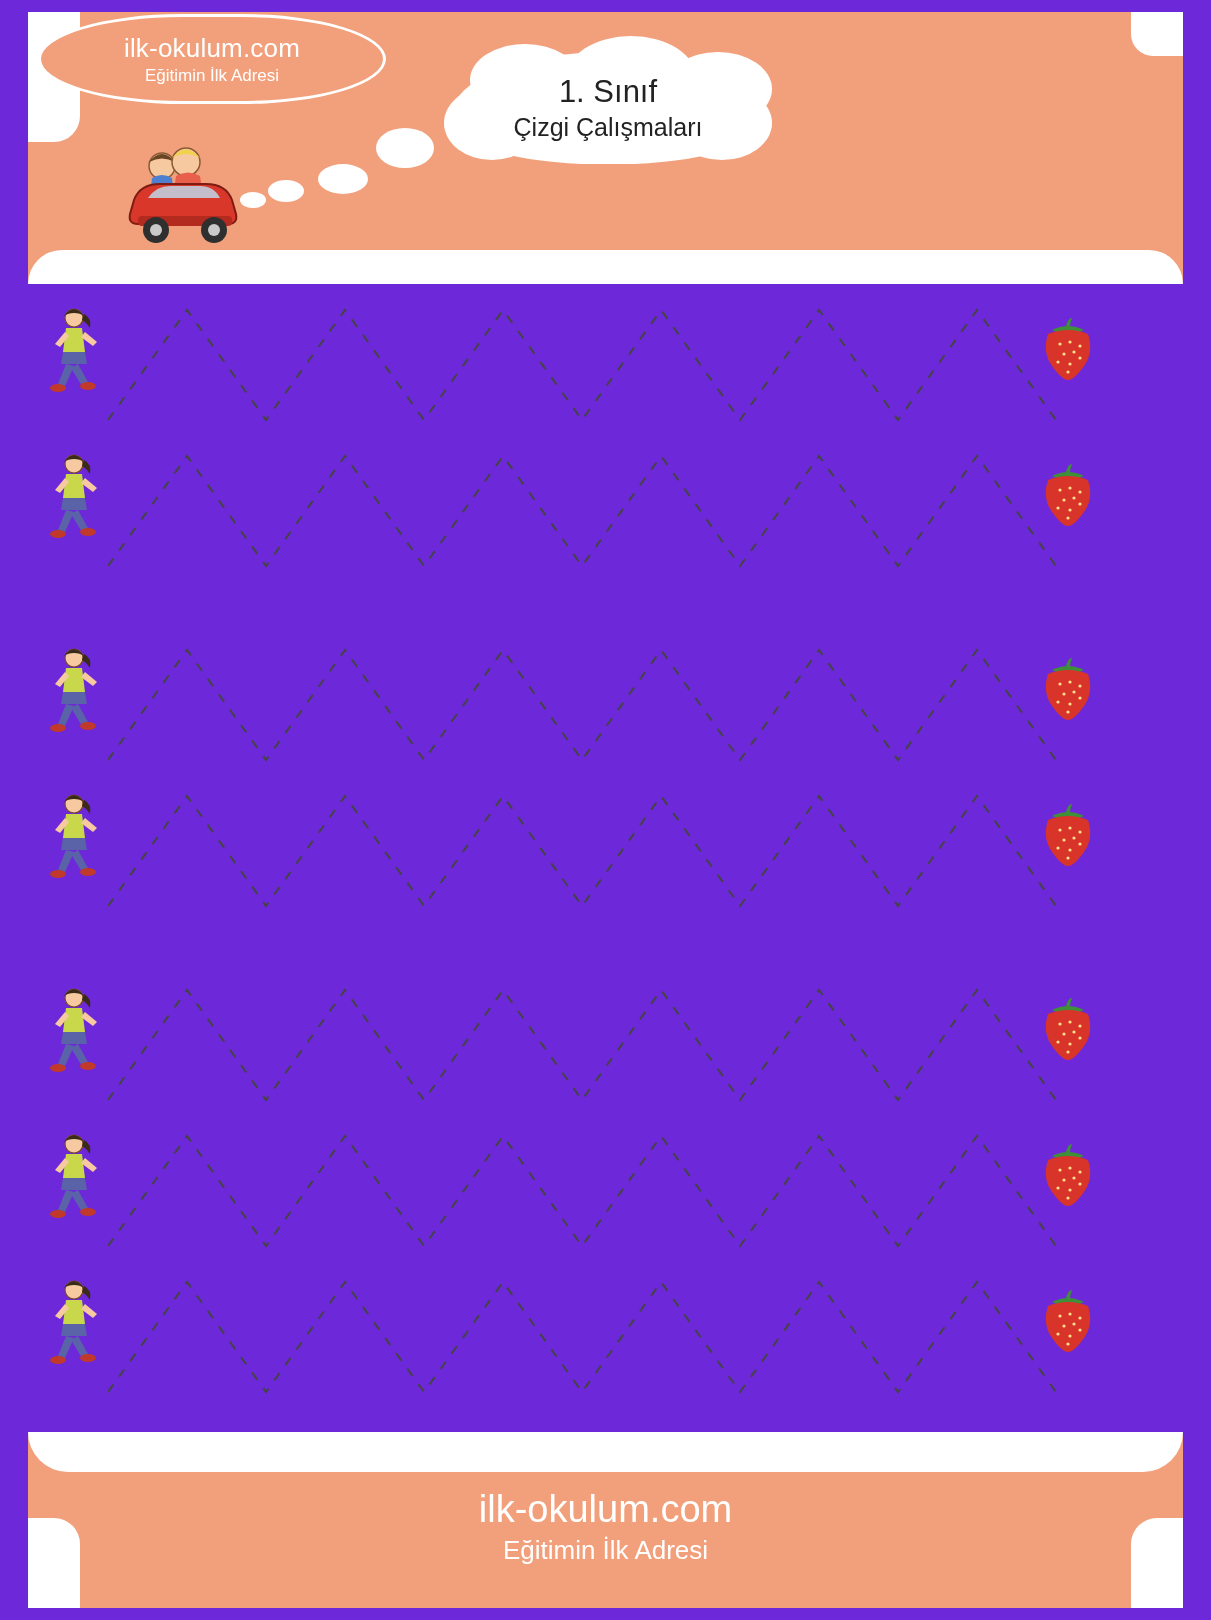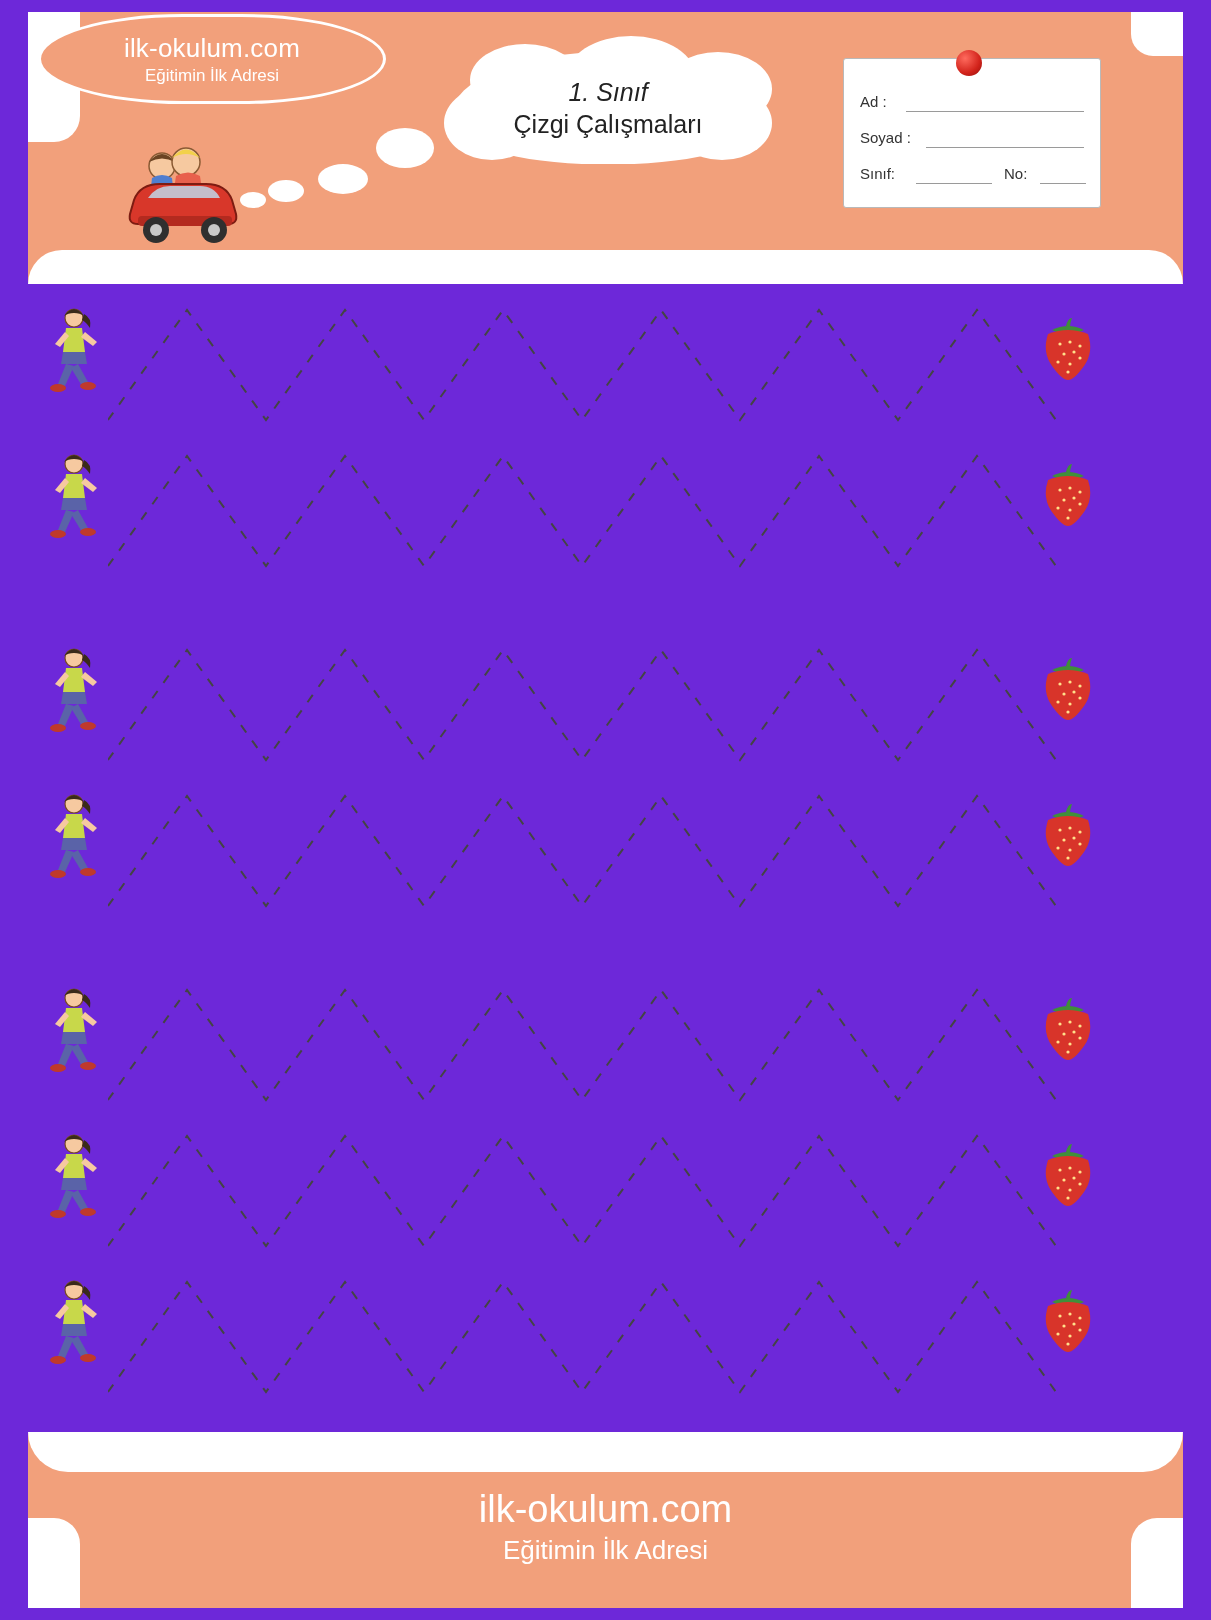--- a/index.html
+++ b/index.html
@@ -99,21 +99,21 @@
     align-items: center;
     justify-content: center;
     color: #222;
     box-shadow: 0 0 0 0 #fff;
   }
   .cloud-lobe {
     position: absolute;
     background: #ffffff;
     border-radius: 50%;
   }
-  .title-line1 { font-size: 25px; font-style: italic; }
+  .title-line1 { font-size: 31px; }
   .title-line2 { font-size: 25px; margin-top: 3px; }
 
   .cloud-tail1 { left: 376px; top: 128px; width: 58px; height: 40px; }
   .cloud-tail2 { left: 318px; top: 164px; width: 50px; height: 30px; }
   .cloud-tail3 { left: 268px; top: 180px; width: 36px; height: 22px; }
   .cloud-tail4 { left: 240px; top: 192px; width: 26px; height: 16px; }
 
   
   .name-card {
     position: absolute;
@@ -277,35 +277,20 @@
   <div class="cloud-lobe" style="left:566px;top:36px;width:130px;height:84px;"></div>
   <div class="cloud-lobe" style="left:664px;top:52px;width:108px;height:74px;"></div>
   <div class="cloud-lobe" style="left:444px;top:86px;width:96px;height:74px;"></div>
   <div class="cloud-lobe" style="left:672px;top:86px;width:100px;height:74px;"></div>
 
   <div class="cloud-main">
     <div class="title-line1">1. Sınıf</div>
     <div class="title-line2">Çizgi Çalışmaları</div>
   </div>
 
-  <div class="name-card">
-    <div class="pin"></div>
-
-    <div class="name-row" style="left:16px; top:34px;">Ad :</div>
-    <div class="underline" style="left:62px; top:52px; width:178px;"></div>
-
-    <div class="name-row" style="left:16px; top:70px;">Soyad :</div>
-    <div class="underline" style="left:82px; top:88px; width:158px;"></div>
-
-    <div class="name-row" style="left:16px; top:106px;">Sınıf:</div>
-    <div class="underline" style="left:72px; top:124px; width:76px;"></div>
-
-    <div class="name-row" style="left:160px; top:106px;">No:</div>
-    <div class="underline" style="left:196px; top:124px; width:46px;"></div>
-  </div>
 
   <div class="rows">
 
     <div class="row" style="top:0px;">
       <div class="walker">
         <svg width="60" height="96" viewBox="0 0 60 96">
           <circle cx="30" cy="14" r="9" fill="#f6c9a0" stroke="#7a4b24" stroke-width="1.2"></circle>
           <path d="M20 12 q10 -14 20 0 q-4 -3 -10 -3 q-6 0 -10 3z" fill="#3a2a1a"></path>
           <path d="M40 10 q8 4 6 14 q-4 -6 -8 -8z" fill="#3a2a1a"></path>
           <path d="M22 24 h16 l3 24 h-22z" fill="#c8d84a"></path>

